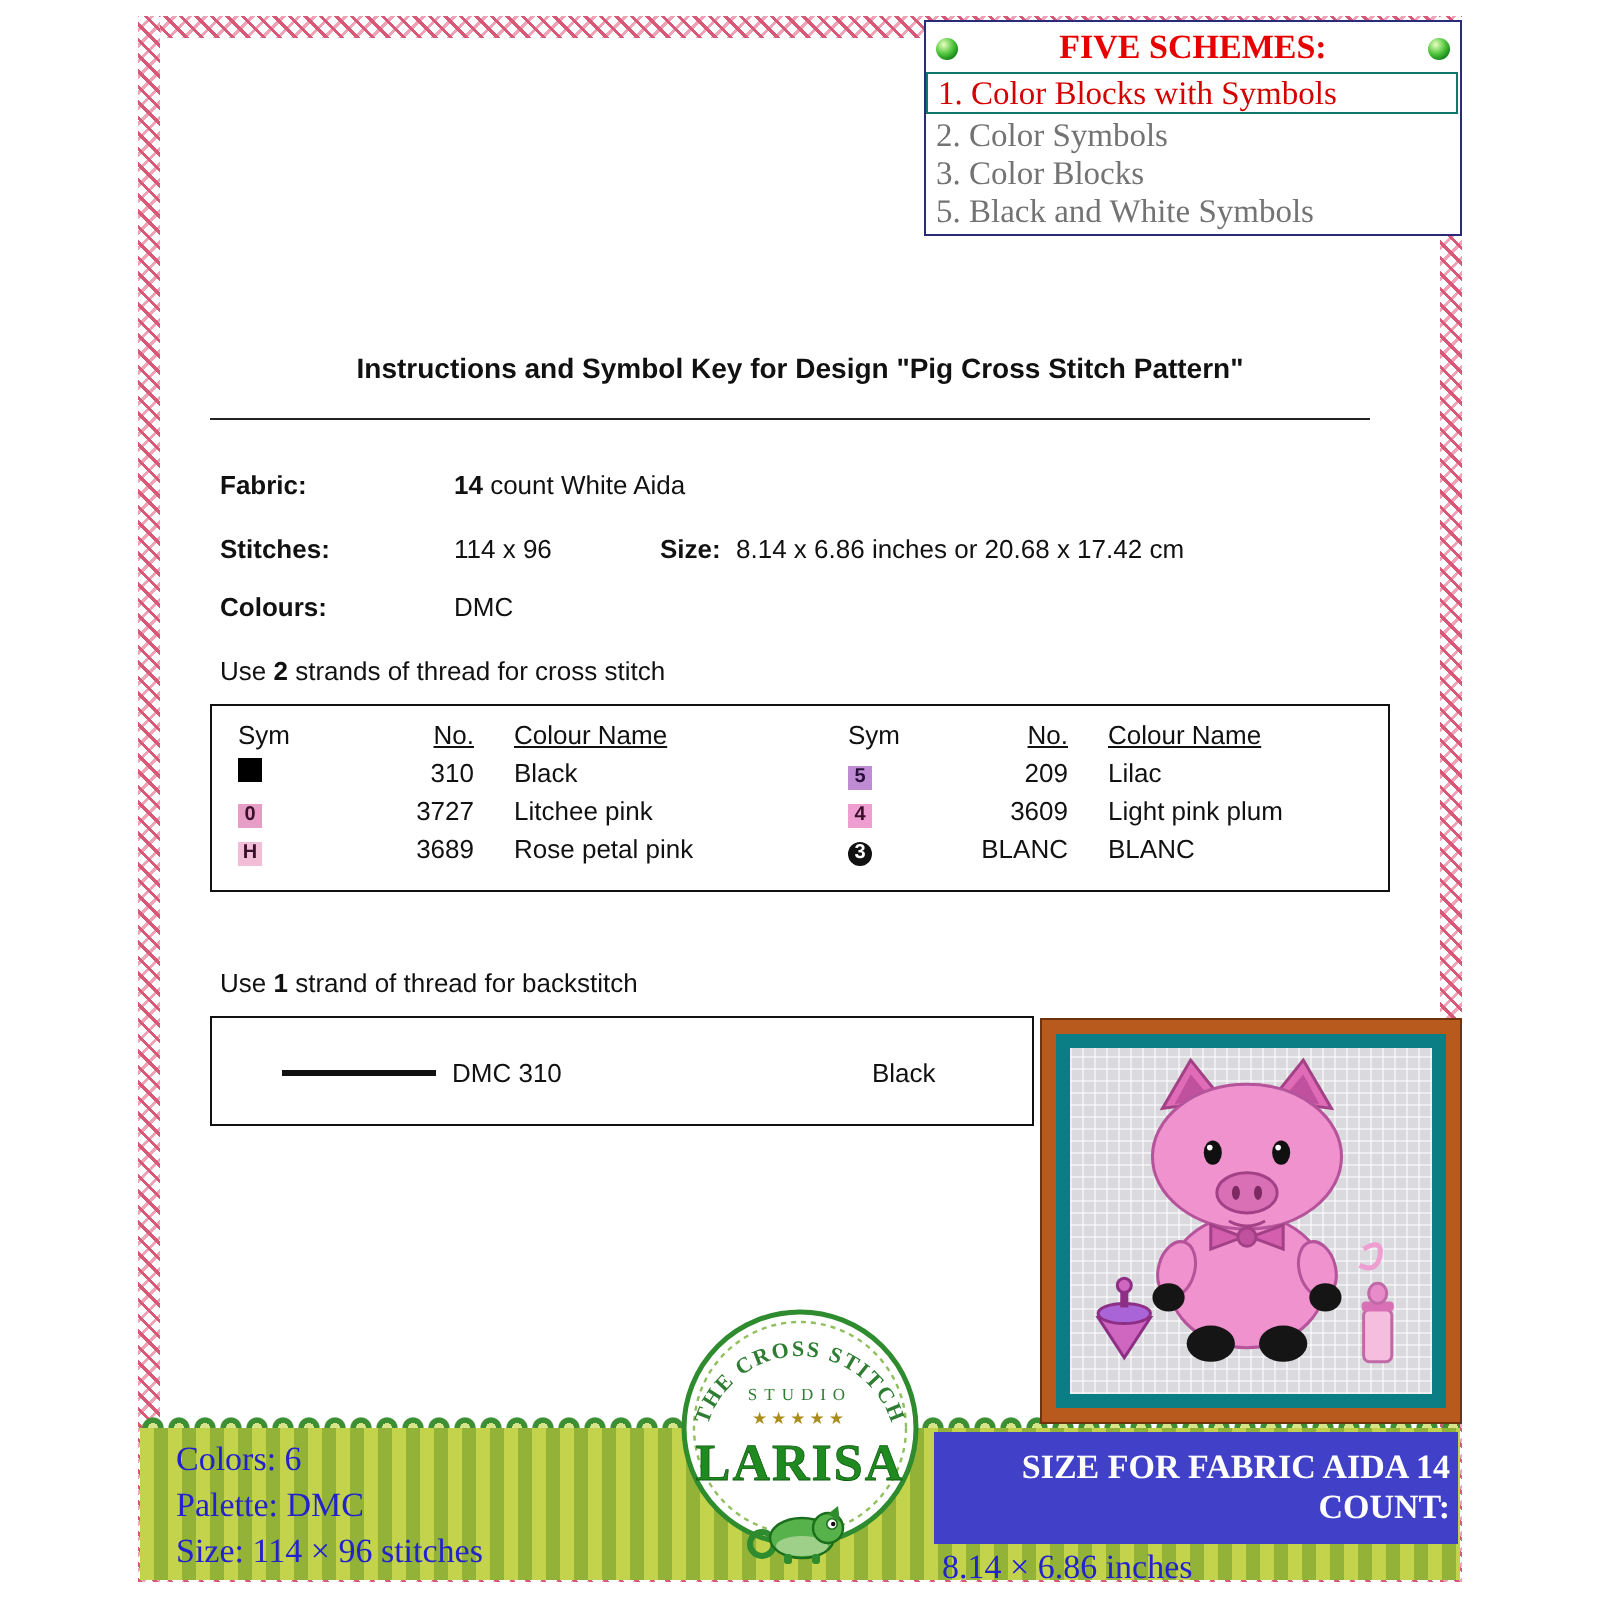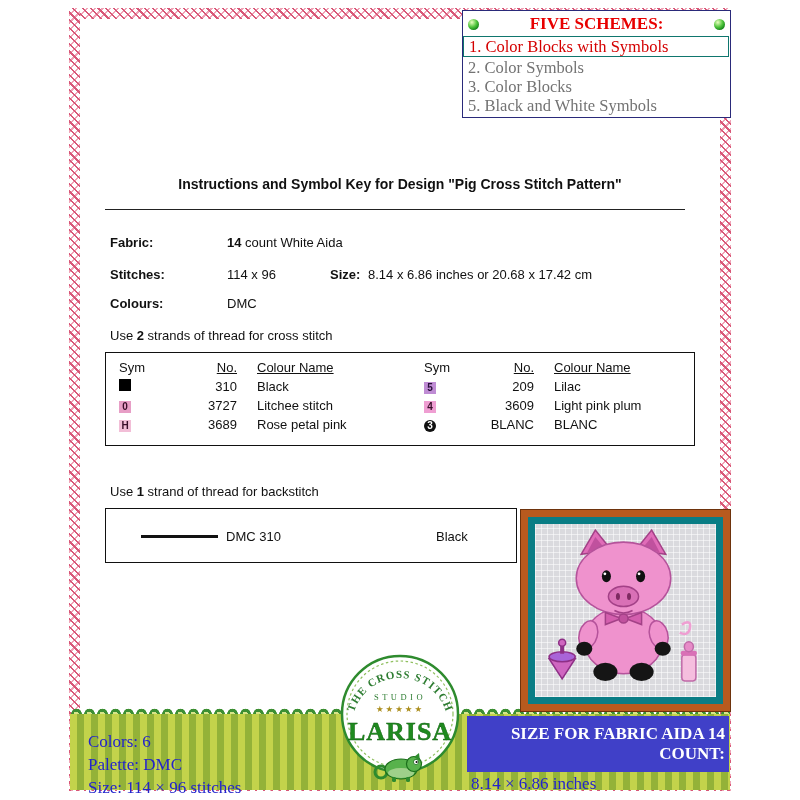--- a/index.html
+++ b/index.html
@@ -66,21 +66,21 @@
     background-image:
       repeating-linear-gradient(0deg, rgba(255,255,255,.55) 0 1px, transparent 1px 6px),
       repeating-linear-gradient(90deg, rgba(255,255,255,.55) 0 1px, transparent 1px 6px); }
 
   
   .banner { left:70px; top:714px; width:660px; height:76px; z-index:4;
     background:repeating-linear-gradient(90deg, #c3d34b 0 7px, #93b238 7px 14px); }
   .scallops { position:absolute; left:0; right:0; top:-8px; height:8px;
     background-image:radial-gradient(circle at 50% 100%, #d8e48a 0 2.5px, #3d8f33 2.5px 5px, transparent 5.6px);
     background-size:13px 8px; background-repeat:repeat-x; }
-  .foot-left { position:absolute; left:18px; top:16px; font-family:"Liberation Serif", serif;
+  .foot-left { position:absolute; left:18px; top:4px; font-family:"Liberation Serif", serif;
                font-size:17px; line-height:23px; color:#2323cc; }
   .foot-right { position:absolute; right:1px; top:2px; width:262px; font-family:"Liberation Serif", serif; }
   .foot-right-hdr { background:#4040c8; color:#fff; font-weight:bold; font-size:17px; padding:8px 4px;text-align:right; }
   .foot-right-line { color:#2323cc; font-size:17px; line-height:23px; padding-left:4px; }
 
   .logo { left:337px; top:650px; width:126px; height:148px; z-index:8; }
 </style>
 </head>
 <body>
 
@@ -127,21 +127,21 @@
         <span class="h-name">Colour Name</span>
       </div>
       <div class="srow">
         <span><span class="sym-box" style="background: rgb(0, 0, 0); color: rgb(255, 255, 255);"></span></span>
         <span class="c-no">310</span>
         <span class="c-name">Black</span>
       </div>
       <div class="srow">
         <span><span class="sym-box" style="background: rgb(231, 158, 198); color: rgb(58, 15, 42);">0</span></span>
         <span class="c-no">3727</span>
-        <span class="c-name">Litchee stitch</span>
+        <span class="c-name">Litchee pink</span>
       </div>
       <div class="srow">
         <span><span class="sym-box" style="background: rgb(242, 190, 215); color: rgb(58, 15, 42);">H</span></span>
         <span class="c-no">3689</span>
         <span class="c-name">Rose petal pink</span>
       </div>
     </div>
     <div class="sym-half half-r">
       <div class="srow">
         <span>Sym</span>

